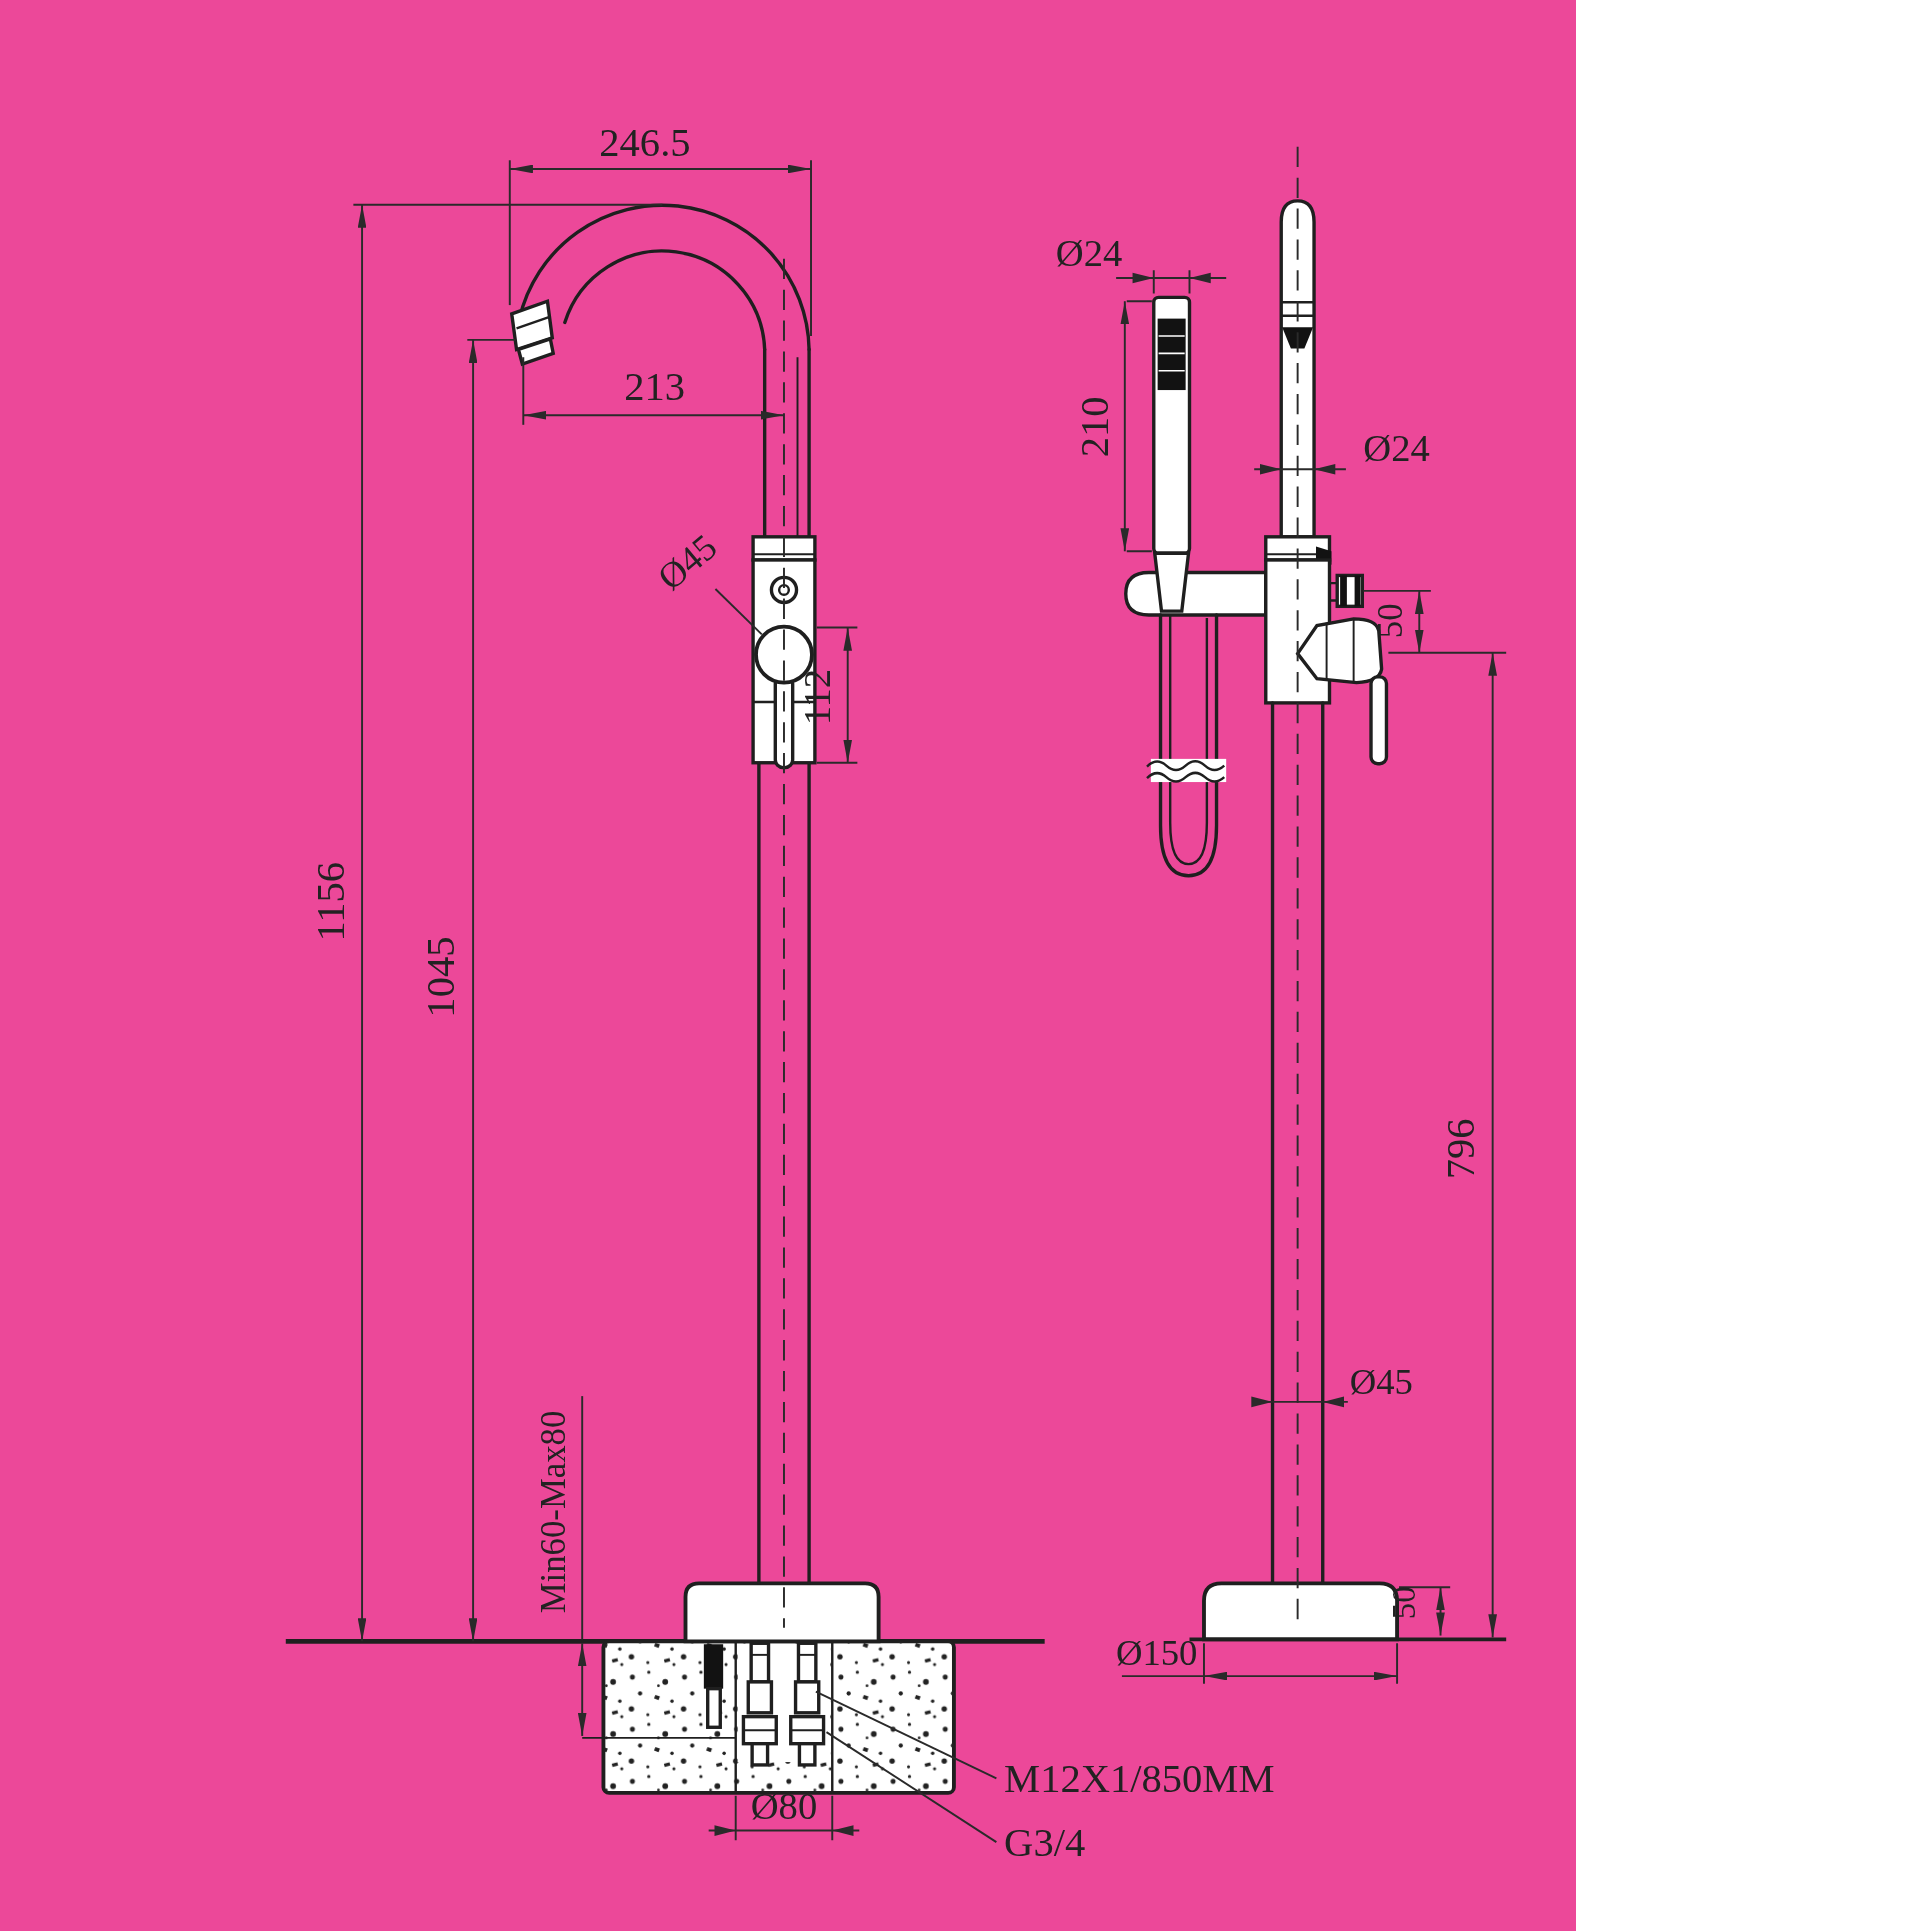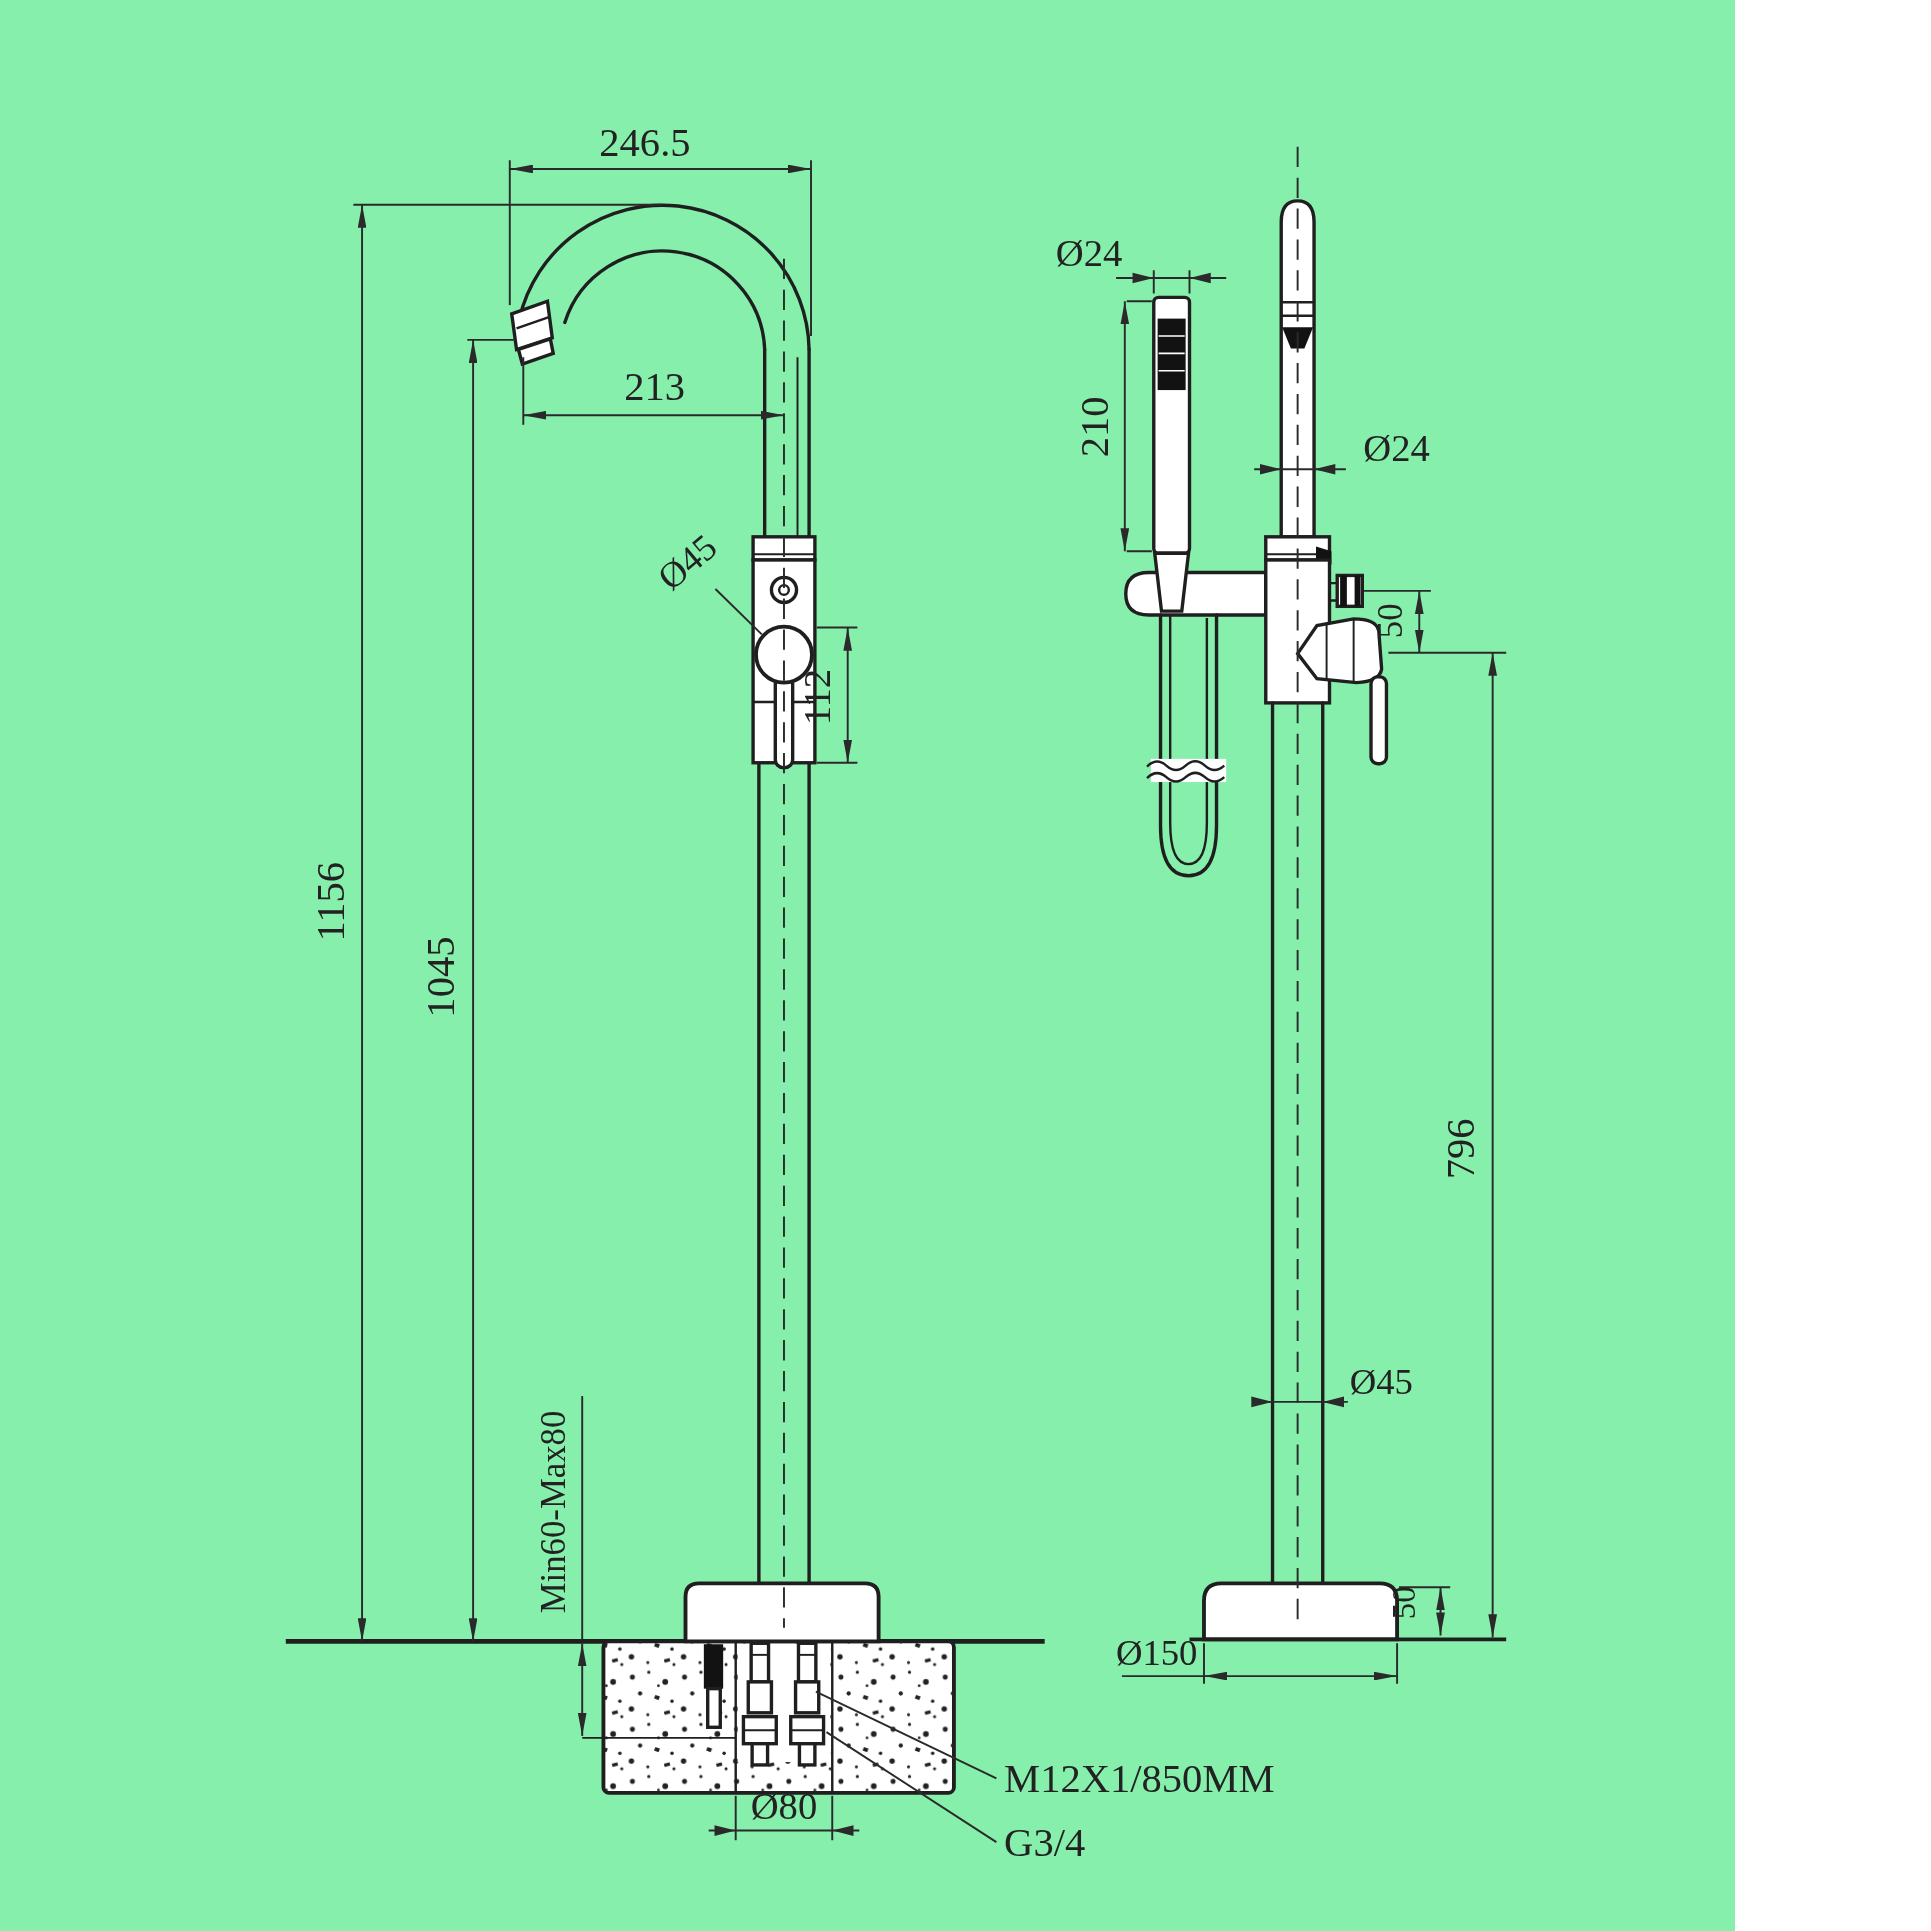--- a/index.html
+++ b/index.html
@@ -1,16 +1,16 @@
 <!DOCTYPE html>
 <html><head>
 <meta charset="utf-8">
 <style>
   html,body{margin:0;padding:0;background:#ffffff;}
-  .sheet{position:relative;width:1735px;height:1931px;background:#86efac;overflow:hidden;}
+  .sheet{position:relative;width:1576px;height:1931px;background:#ec4899;overflow:hidden;}
   svg{position:absolute;left:0;top:0;}
   .obj{stroke:#1f1f1f;stroke-width:3.5;fill:none;stroke-linecap:round;}
   .objf{stroke:#1f1f1f;stroke-width:3.5;fill:#ffffff;}
   .objf4{stroke:#1f1f1f;stroke-width:4;fill:#ffffff;}
   .thin{stroke:#1f1f1f;stroke-width:2;fill:none;}
   .thin25{stroke:#1f1f1f;stroke-width:2.5;fill:none;}
   .dim{stroke:#2a2a2a;stroke-width:2;fill:none;}
   .dark{fill:#121212;stroke:none;}
   .floor{stroke:#1f1f1f;stroke-width:5;fill:none;}
   .dash{stroke:#2a2a2a;stroke-width:2;fill:none;stroke-dasharray:21 11;}

